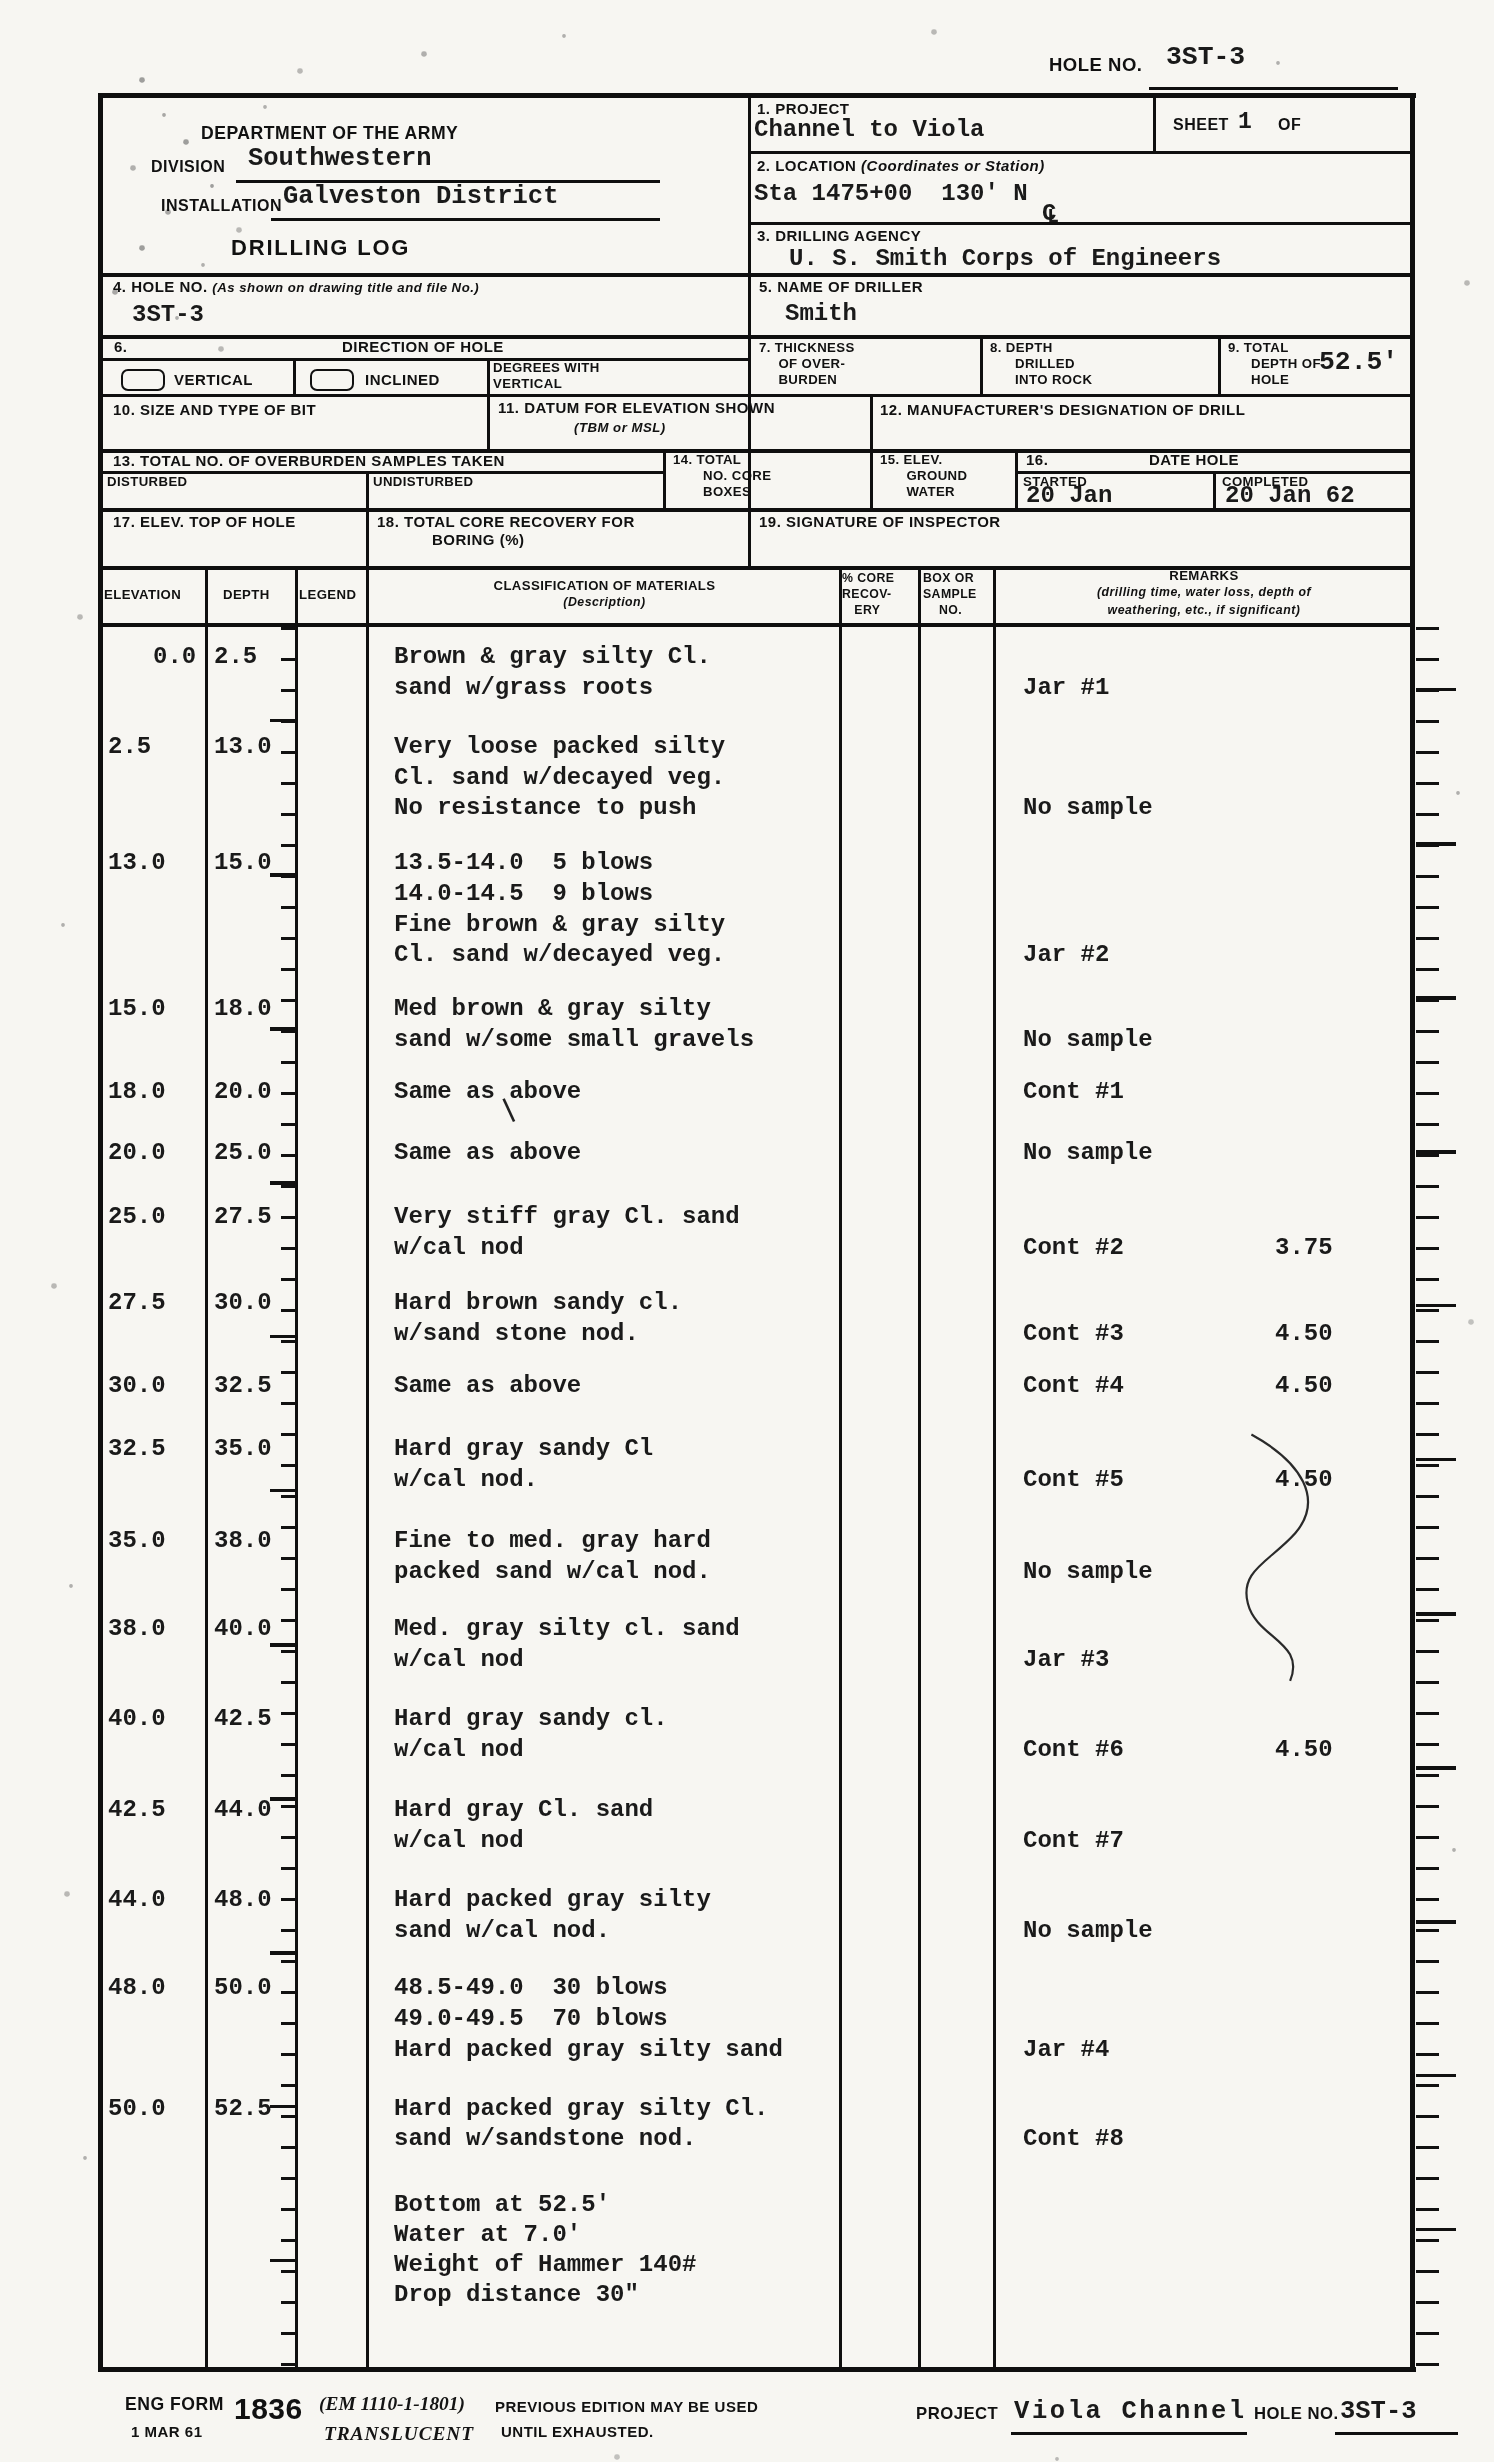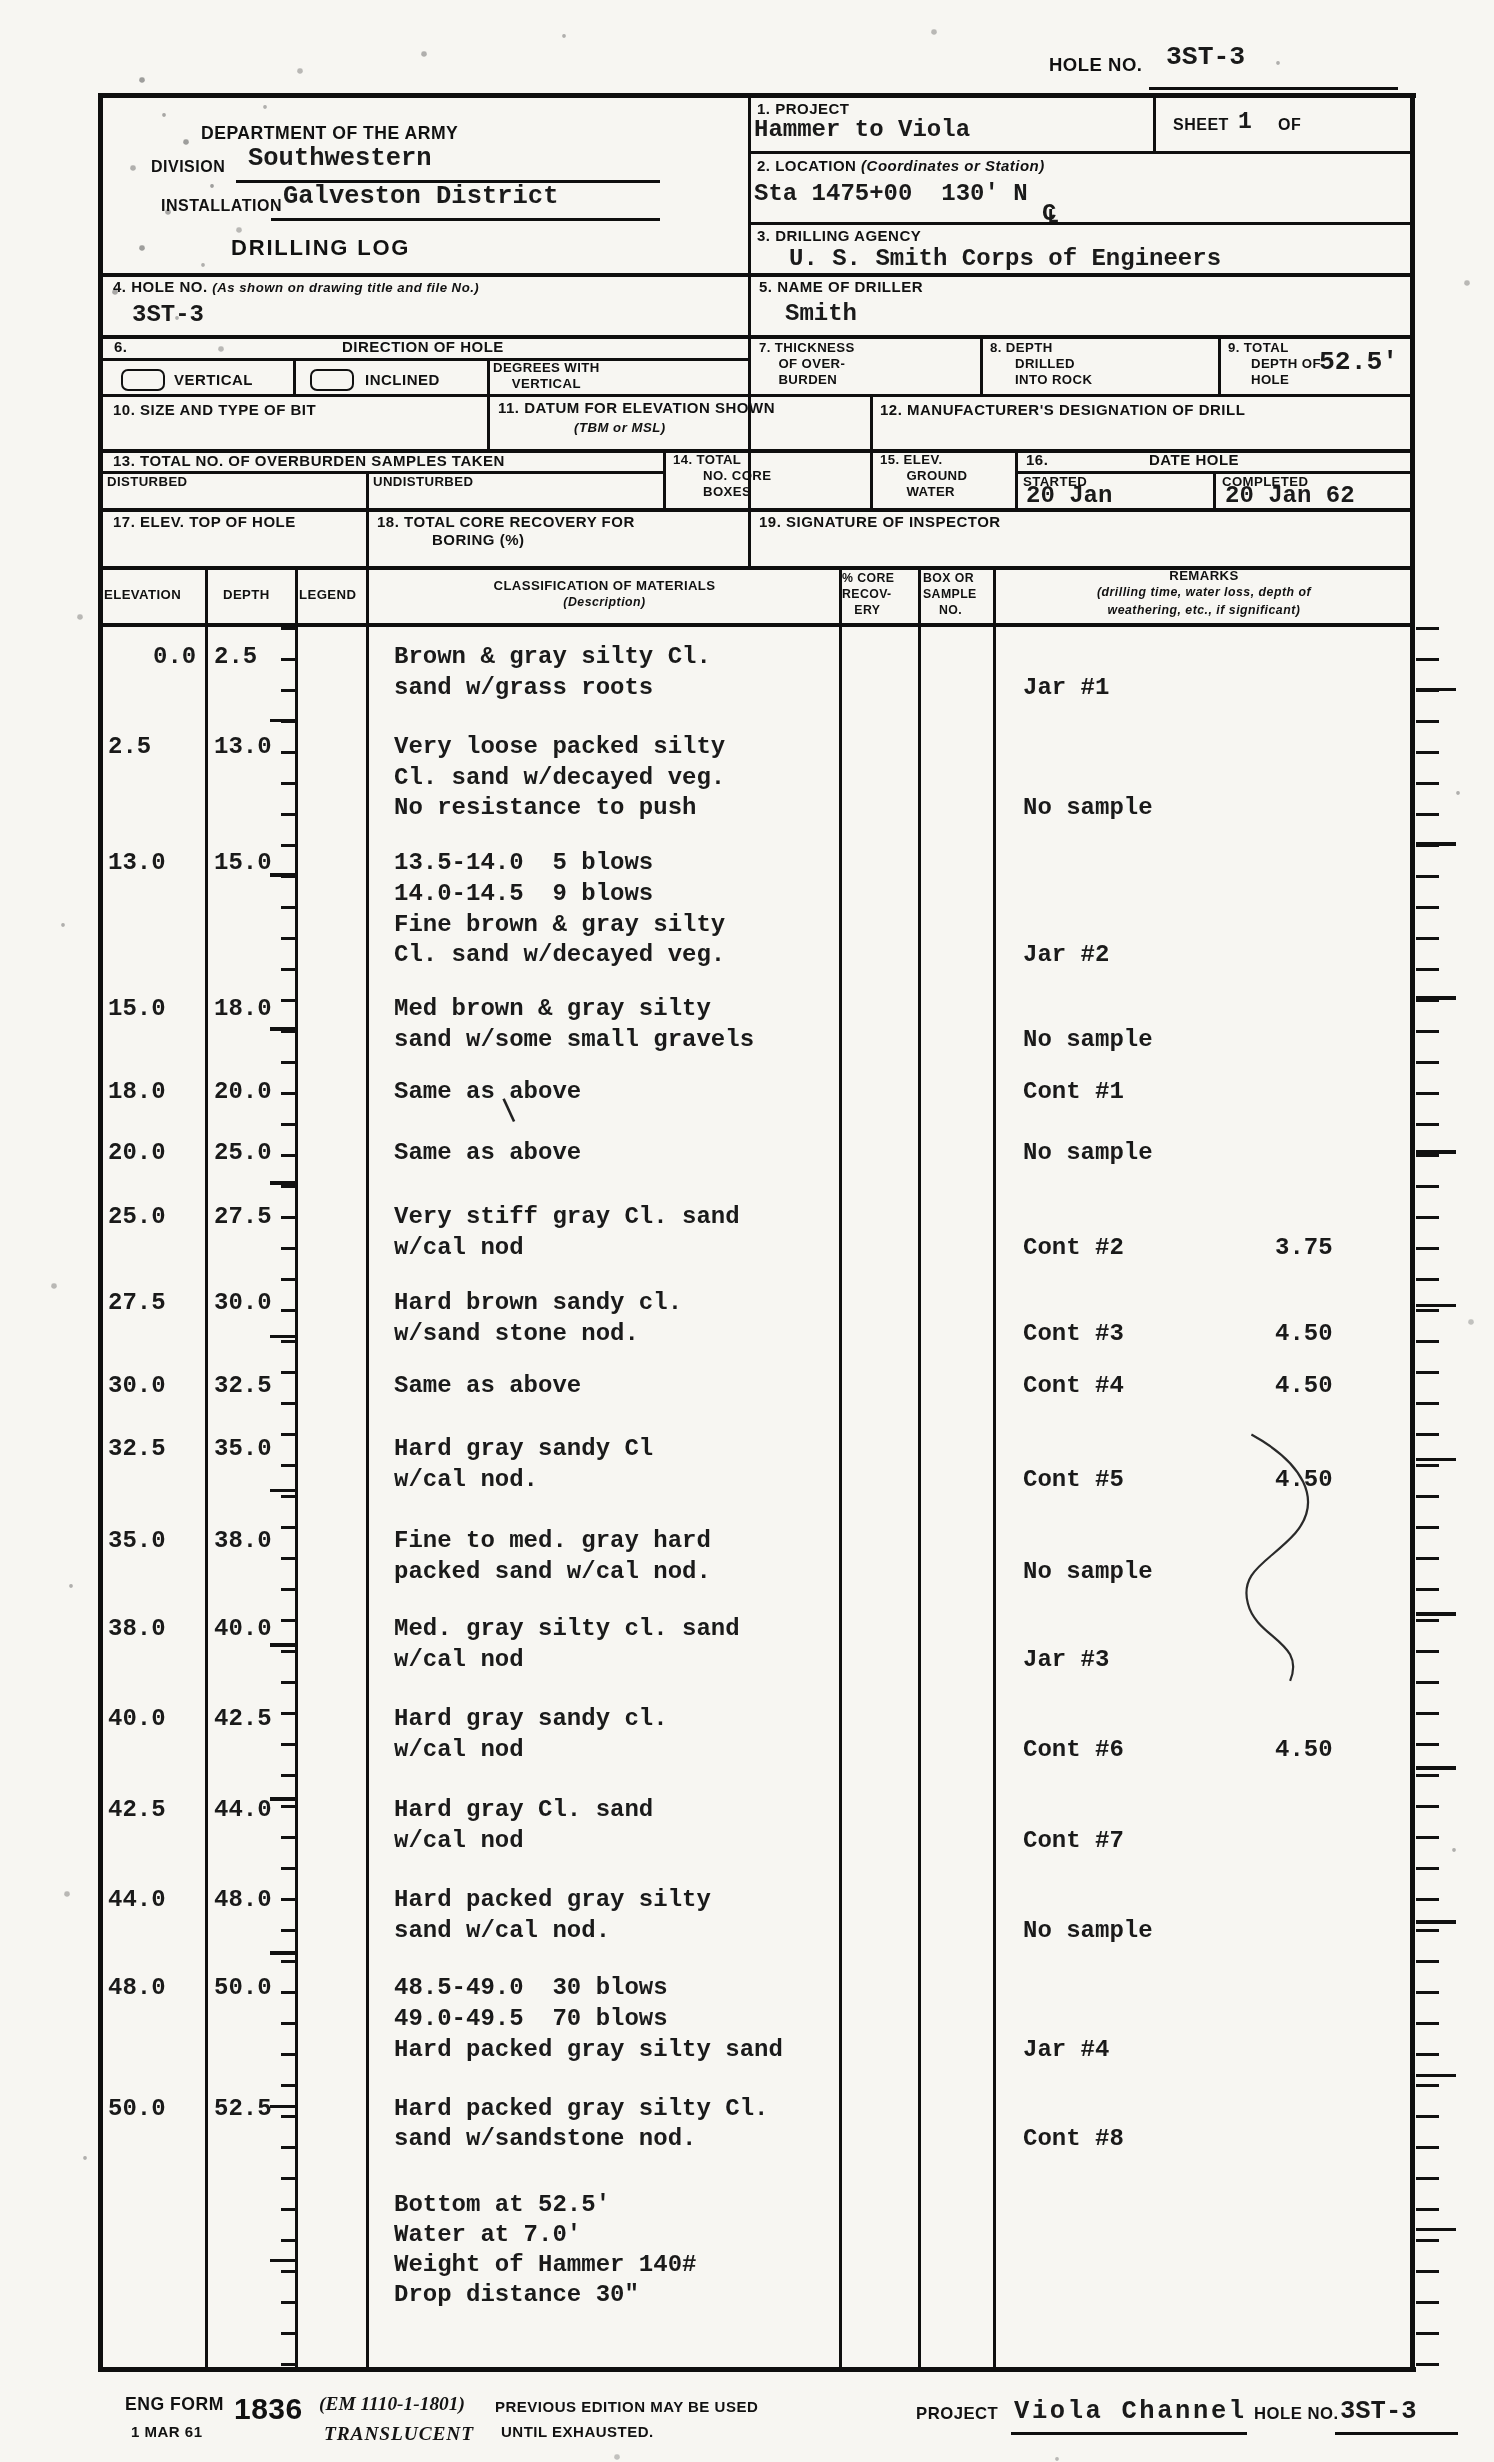--- a/index.html
+++ b/index.html
@@ -68,21 +68,21 @@
 <div class="lbl" style="left:201px;top:125px;font-size:17.6px;">DEPARTMENT OF THE ARMY</div>
 <div class="lbl" style="left:151px;top:158px;font-size:16px;">DIVISION</div>
 <div class="tw" style="left:248px;top:143px;font-size:25.5px;">Southwestern</div>
 <div class="underline" style="left:236px;top:180px;width:424px;"></div>
 <div class="lbl" style="left:161px;top:197px;font-size:16px;">INSTALLATION</div>
 <div class="tw" style="left:283px;top:181px;font-size:25.5px;">Galveston District</div>
 <div class="underline" style="left:271px;top:218px;width:389px;"></div>
 <div class="lbl" style="left:231px;top:239px;font-size:22px;letter-spacing:1.8px;">DRILLING LOG</div>
 
 <div class="lbl" style="left:757px;top:100px;">1. PROJECT</div>
-<div class="tw" style="left:754px;top:114px;">Hammer to Viola</div>
+<div class="tw" style="left:754px;top:114px;">Channel to Viola</div>
 <div class="lbl" style="left:1173px;top:116px;font-size:16px;">SHEET</div>
 <div class="tw" style="left:1238px;top:107px;font-size:23px;">1</div>
 <div class="lbl" style="left:1278px;top:116px;font-size:16px;">OF</div>
 
 <div class="lbl" style="left:757px;top:157px;"><span>2. LOCATION </span><span class="lbl it" style="position:static;">(Coordinates or Station)</span></div>
 <div class="tw" style="left:754px;top:178px;"><span>Sta 1475+00  130' N </span><span class="cl"><span class="c">C</span><span class="l">L</span></span></div>
 
 <div class="lbl" style="left:757px;top:227px;">3. DRILLING AGENCY</div>
 <div class="tw" style="left:789px;top:243px;">U. S. Smith Corps of Engineers</div>
 
@@ -90,21 +90,21 @@
 <div class="tw" style="left:132px;top:299px;">3ST-3</div>
 <div class="lbl" style="left:759px;top:278px;">5. NAME OF DRILLER</div>
 <div class="tw" style="left:785px;top:298px;">Smith</div>
 
 <div class="lbl" style="left:114px;top:338px;">6.</div>
 <div class="lbl" style="left:342px;top:338px;">DIRECTION OF HOLE</div>
 <div class="checkbox" style="left:121px;top:369px;"></div>
 <div class="lbl" style="left:174px;top:371px;">VERTICAL</div>
 <div class="checkbox" style="left:310px;top:369px;"></div>
 <div class="lbl" style="left:365px;top:371px;">INCLINED</div>
-<div class="lbl sm" style="left:493px;top:360px;text-align:center;"><span>DEGREES WITH</span><br><span>VERTICAL</span></div>
+<div class="lbl sm" style="left:493px;top:360px;"><span>DEGREES WITH</span><br><span>VERTICAL</span></div>
 
 <div class="lbl sm" style="left:759px;top:340px;"><span>7. THICKNESS</span><br><span style="padding-left:19.4px;">OF OVER-</span><br><span style="padding-left:19.4px;">BURDEN</span></div>
 <div class="lbl sm" style="left:990px;top:340px;"><span>8. DEPTH</span><br><span style="padding-left:25px;">DRILLED</span><br><span style="padding-left:25px;">INTO ROCK</span></div>
 <div class="lbl sm" style="left:1228px;top:340px;"><span>9. TOTAL</span><br><span style="padding-left:23px;">DEPTH OF</span><br><span style="padding-left:23px;">HOLE</span></div>
 <div class="tw big" style="left:1319px;top:347px;">52.5'</div>
 
 <div class="lbl" style="left:113px;top:401px;">10. SIZE AND TYPE OF BIT</div>
 <div class="lbl" style="left:498px;top:399px;">11. DATUM FOR ELEVATION SHOWN</div>
 <div class="lbl it" style="left:574px;top:419px;font-size:13.2px;">(TBM or MSL)</div>
 <div class="lbl" style="left:880px;top:401px;">12. MANUFACTURER'S DESIGNATION OF DRILL</div>

